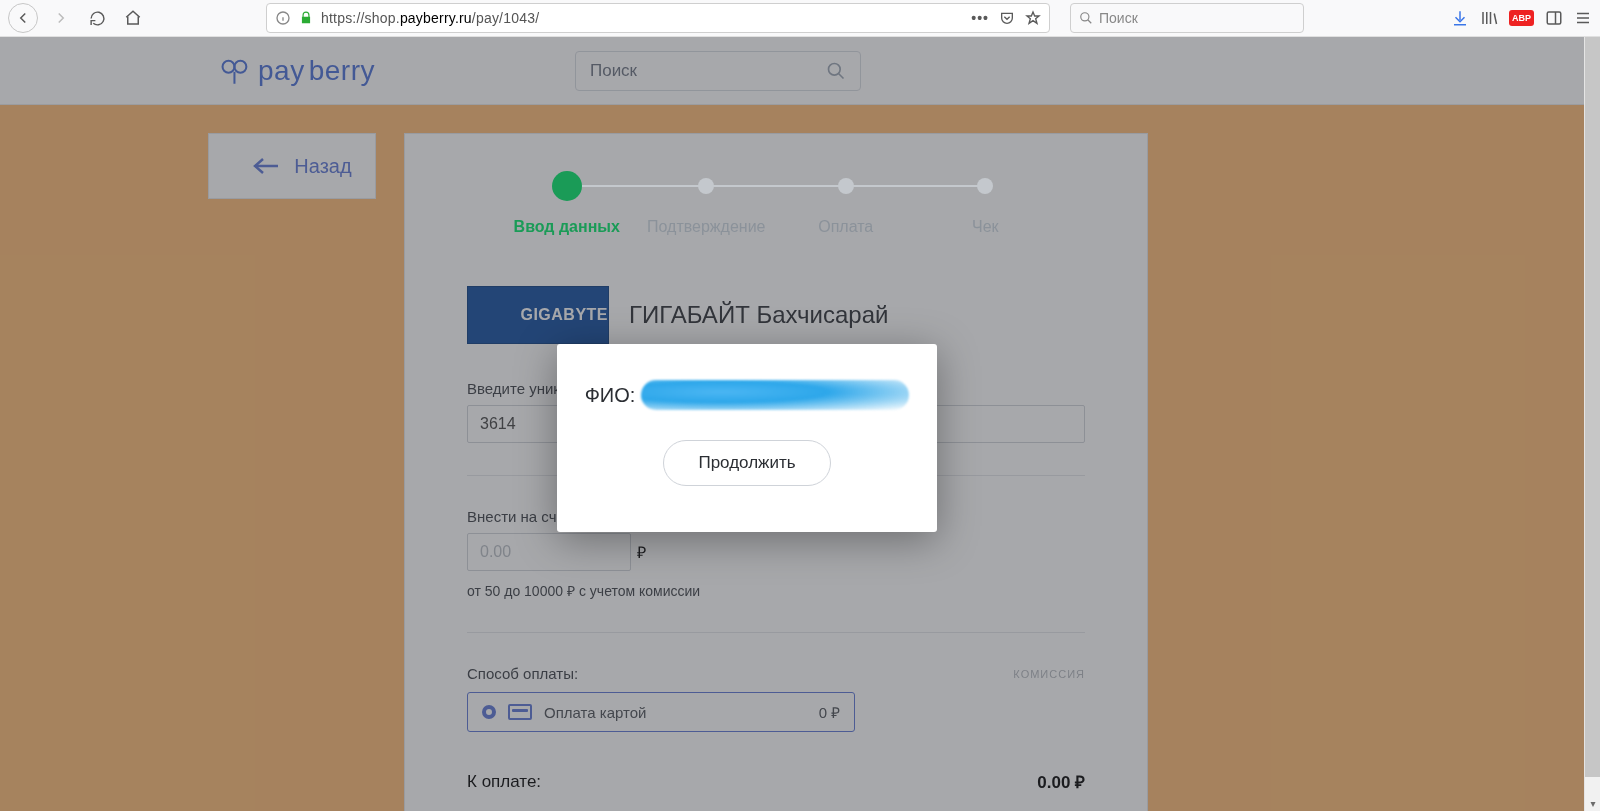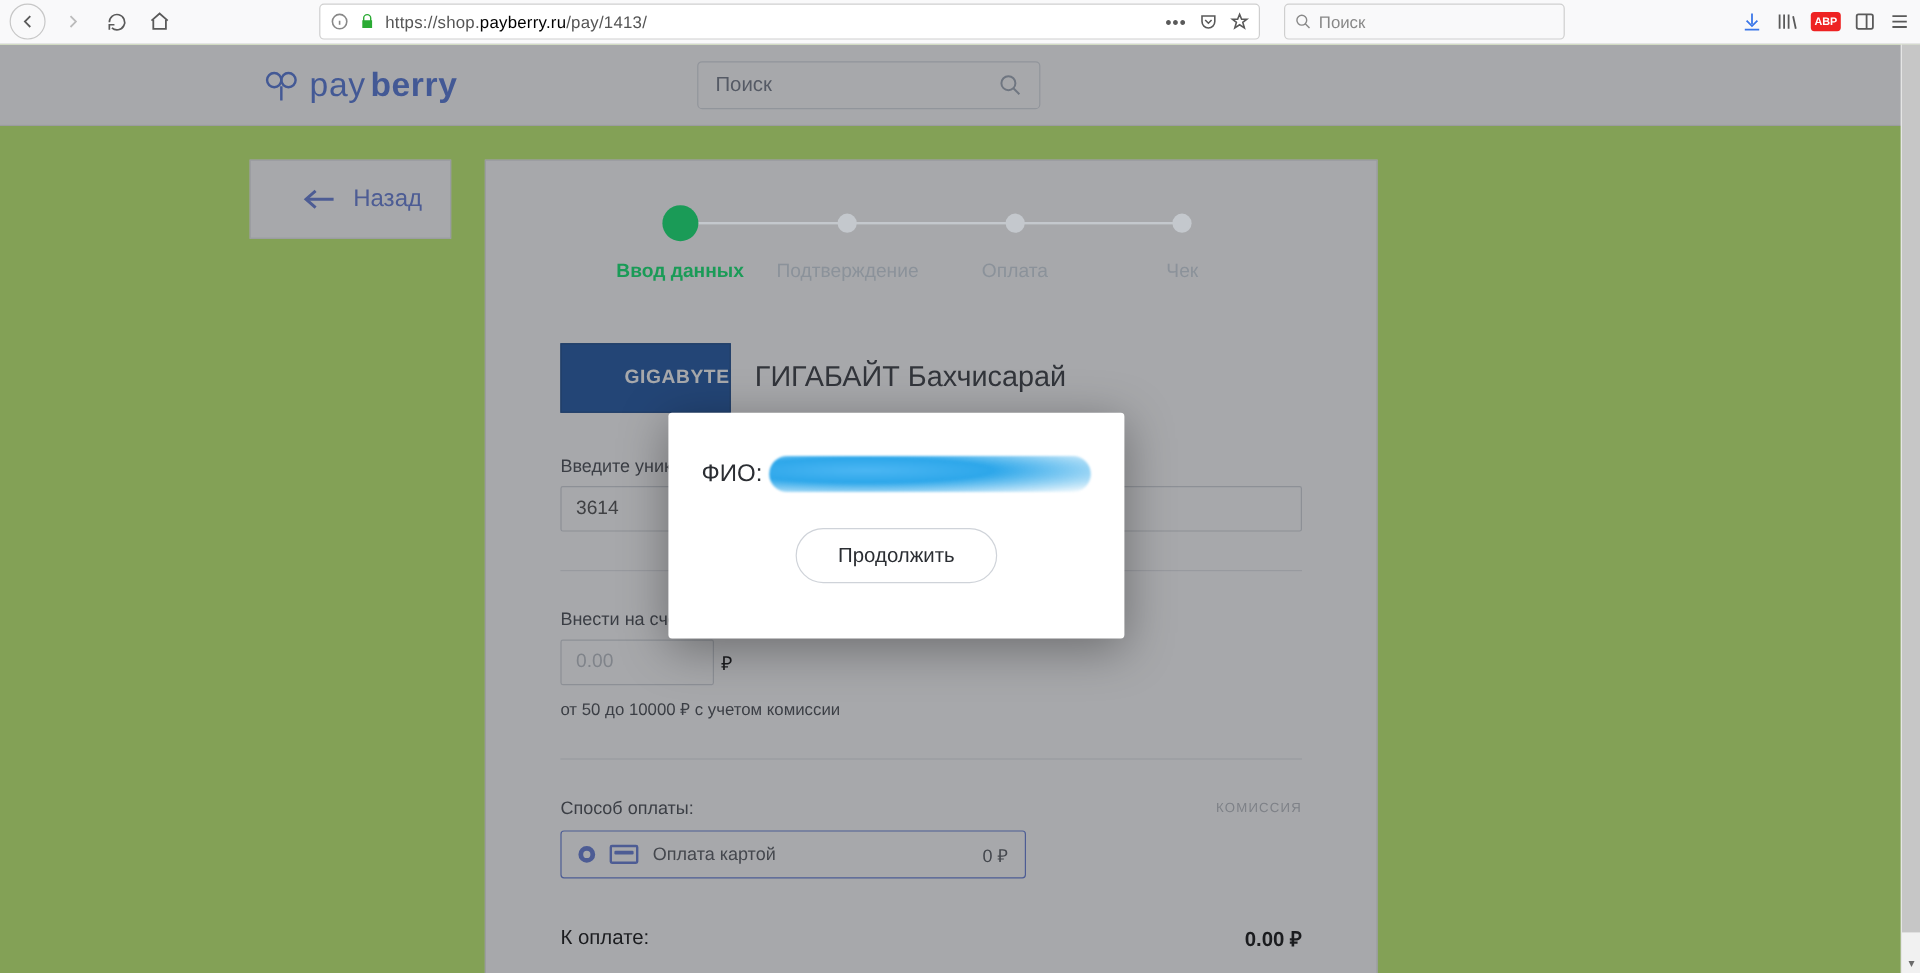--- a/index.html
+++ b/index.html
@@ -14,25 +14,25 @@
 .addr-bar .url { flex:1; letter-spacing:.2px;}
 .addr-bar .url .bold { color:#000; }
 .addr-icons { display:flex; gap:10px; color:#5a5a5a; margin-left:auto;}
 .search-bar { flex:0 0 234px; height:30px; border:1px solid #cfcfcf; border-radius:4px; display:flex; align-items:center; padding:0 8px; gap:6px; color:#888; font-size:14px; margin-left:10px;}
 .chrome-right { margin-left:auto; display:flex; align-items:center; gap:11px; color:#5a5a5a; }
 .abp { background:#e22; color:#fff; font-size:9px; font-weight:bold; padding:3px 3px; border-radius:3px;}
 svg { display:block; }
 
 
 .viewport { position:relative; width:1600px; height:774px; overflow:hidden; }
-.page { position:absolute; inset:0; background:#bef264; }
+.page { position:absolute; inset:0; background:#fdba74; }
 
 .site-header { height:68px; background:#fff; display:flex; align-items:center; padding:0 220px; border-bottom:1px solid #eaeaea;}
 .logo { color:#4a6fd8; font-size:28px; font-weight:300; letter-spacing:.5px; display:flex; align-items:center; gap:4px;}
-.logo .heavy { font-weight:700; }
+.logo .heavy { font-weight:400; }
 .logo-mark { width:34px; height:30px; }
 .site-search { margin-left:200px; width:286px; height:40px; border:1px solid #d8dce2; border-radius:4px; display:flex; align-items:center; padding:0 14px; color:#6b7280; font-size:17px; justify-content:space-between;}
 .site-search svg { color:#9aa4b2;}
 
 .content-row { display:flex; padding:28px 0 0 208px; gap:28px; align-items:flex-start;}
 .back-card { width:168px; height:66px; background:#fff; border:1px solid #e6e8eb; display:flex; align-items:center; gap:14px; padding-left:20px; font-size:20px; color:#5b76d6;justify-content:center; }
 .main-card { width:744px; background:#fff; border:1px solid #e6e8eb; padding:44px 62px 40px; }
 
 
 .steps { display:flex; align-items:flex-start; justify-content:space-between; position:relative; margin:0 30px 50px;}
@@ -45,21 +45,21 @@
 
 
 .provider { display:flex; align-items:center; gap:20px; margin-bottom:36px;}
 .provider-logo { width:142px; height:58px; background:#0f4c9e; display:flex; align-items:center; justify-content:flex-end; color:#fff; font-size:16px; font-weight:bold; letter-spacing:.5px; border:1px solid #0a3d82;}
 .provider-title { font-size:24px; color:#2b2e33; font-weight:500;}
 
 
 .field-label { font-size:15px; color:#3b3f45; margin-bottom:8px;}
 .text-input { width:100%; max-width:620px; height:38px; border:1px solid #cfd3d9; border-radius:2px; padding:0 12px; font-size:16px; color:#444; display:flex; align-items:center;}
 .amount-wrap { display:flex; align-items:center; gap:6px;}
-.amount-input { width:128px; text-align:right;align-items:center;}
+.amount-input { width:164px; text-align:right;align-items:center;}
 .hint { font-size:14px; color:#3b3f45; margin-top:10px;}
 hr.sep { border:none; border-top:1px solid #e4e6ea; margin:32px 0;}
 
 
 .pm-row { display:flex; align-items:center; justify-content:space-between; margin-bottom:10px;}
 .pm-head { font-size:15px; color:#3b3f45;}
 .pm-com { font-size:11px; letter-spacing:1px; color:#b4b8be; text-transform:uppercase;}
 .method-box { border:1px solid #5b76d6; border-radius:3px; height:40px; display:flex; align-items:center; padding:0 14px; color:#4b4f55; font-size:15px; max-width:388px;}
 .method-box .radio { width:14px; height:14px; border-radius:50%; border:4px solid #5b76d6; margin-right:12px;}
 .method-box .card-ico { width:24px; height:16px; border:2px solid #5b76d6; border-radius:2px; margin-right:12px; position:relative;}
@@ -114,21 +114,21 @@
 
   <div class="addr-bar">
     <svg width="16" height="16" viewBox="0 0 24 24" fill="none" stroke="#888" stroke-width="2">
         <circle cx="12" cy="12" r="9"></circle>
         <path d="M12 8h.01M12 11v5"></path>
       </svg>
     <svg width="14" height="14" viewBox="0 0 24 24" fill="#2bab34">
         <path d="M6 10V7a6 6 0 1 1 12 0v3h1v11H5V10h1zm2 0h8V7a4 4 0 1 0-8 0v3z"></path>
       </svg>
     <span class="url">
-      <span>https://shop.</span><span class="bold">payberry.ru</span><span>/pay/1413/</span>
+      <span>https://shop.</span><span class="bold">payberry.ru</span><span>/pay/1043/</span>
     </span>
     <div class="addr-icons">
       <span style="font-weight:bold;letter-spacing:1px;">•••</span>
       <svg width="16" height="16" viewBox="0 0 24 24" fill="none" stroke="currentColor" stroke-width="2">
           <path d="M4 5h16v7a8 8 0 0 1-16 0V5z"></path>
           <path d="M8 10l4 4 4-4"></path>
         </svg>
       <svg width="16" height="16" viewBox="0 0 24 24" fill="none" stroke="currentColor" stroke-width="2">
           <path d="M12 3l2.5 6H21l-5 4 2 7-6-4-6 4 2-7-5-4h6.5z"></path>
         </svg>

